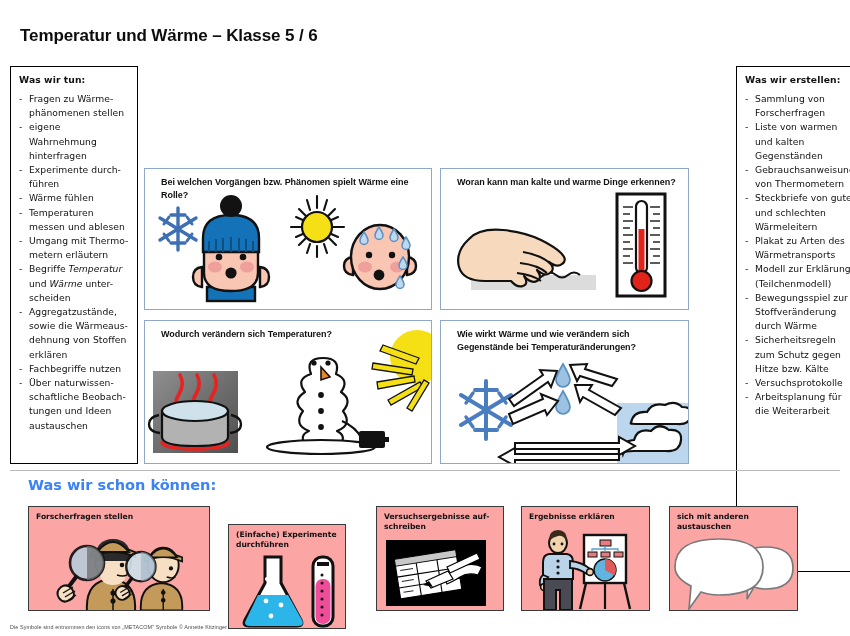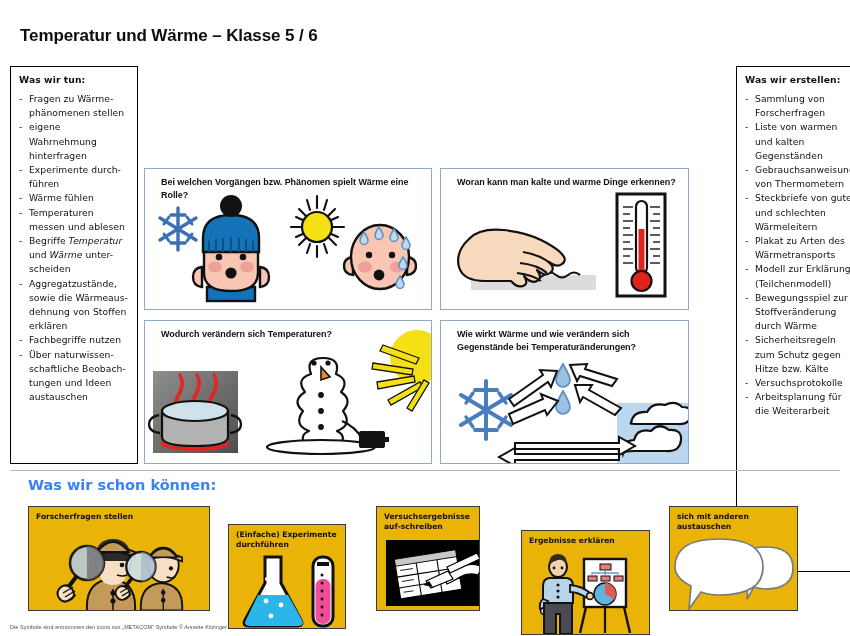--- a/index.html
+++ b/index.html
@@ -51,21 +51,21 @@
   .centerbox .art{position:absolute;left:0;right:0;bottom:0;top:22px;}
 
   
   .subtitle{
     position:absolute;left:28px;top:477px;
     font-family:"DejaVu Sans",sans-serif;
     font-size:14.5px;font-weight:bold;color:#3b82f6;
   }
   .divider{position:absolute;left:10px;top:470px;width:830px;height:1px;background:#b9b9b9;}
   .smallbox{
-    position:absolute;border:1px solid #3a3a3a;background:#eab308;
+    position:absolute;border:1px solid #3a3a3a;background:#fca5a5;
     box-sizing:border-box;overflow:hidden;
   }
   .smallbox .slabel{
     position:absolute;left:7px;top:5px;right:4px;
     font-family:"DejaVu Sans",sans-serif;
     font-size:7.6px;font-weight:bold;color:#111;line-height:10px;
   }
   .smallbox .sart{position:absolute;left:0;right:0;bottom:0;top:20px;}
 
   .footer{
@@ -84,20 +84,21 @@
   <div class="title">Temperatur und Wärme – Klasse 5 / 6</div>
 
   <div class="sidebox" style="left:10px;top:66px;width:128px;height:398px;">
     <div class="head">Was wir tun:</div>
     <ul>
       <li>Fragen zu Wärme-phänomenen stellen</li>
       <li>eigene Wahrnehmung hinterfragen</li>
       <li>Experimente durch-führen</li>
       <li>Wärme fühlen</li>
       <li>Temperaturen messen und ablesen</li>
+      <li>Umgang mit Thermo-metern erläutern</li>
       <li><span>Begriffe </span><i>Temperatur</i><span> und </span><i>Wärme</i><span> unter-scheiden</span></li>
       <li>Aggregatzustände, sowie die Wärmeaus-dehnung von Stoffen erklären</li>
       <li>Fachbegriffe nutzen</li>
       <li>Über naturwissen-schaftliche Beobach-tungen und Ideen austauschen</li>
     </ul>
   </div>
 
   <div class="sidebox" style="left:736px;top:66px;width:131px;height:506px;">
     <div class="head">Was wir erstellen:</div>
     <ul>
@@ -432,21 +433,21 @@
             <circle cx="93" cy="38" r="1.5"></circle>
               <circle cx="93" cy="46" r="1.5"></circle>
             <circle cx="93" cy="54" r="1.5"></circle>
               <circle cx="93" cy="62" r="1.5"></circle>
           </g>
         </g>
       </svg>
     </div>
   </div>
 
-  <div class="smallbox" style="left:376px;top:506px;width:104px;height:105px;">
+  <div class="smallbox" style="left:376px;top:506px;width:128px;height:105px;">
     <div class="slabel">Versuchsergebnisse auf-schreiben</div>
     <div class="sart" style="top:30px;">
       <svg width="118" height="75" viewBox="0 0 118 75">
         <g>
           <rect x="9" y="3" width="100" height="66" fill="#000"></rect>
           <g transform="rotate(-9 59 36)">
             <rect x="20" y="16" width="62" height="40" fill="#fff" stroke="#000" stroke-width="1.2"></rect>
             <rect x="20" y="16" width="62" height="7" fill="#c8c8c8" stroke="#000" stroke-width="1"></rect>
             <g stroke="#000" stroke-width="1.1">
               <line x1="41" y1="23" x2="41" y2="56"></line>
@@ -462,21 +463,21 @@
           </g>
           <path d="M66 38 q12 -8 22 -10 q11 -2 17 2 l-4 8 q-10 -3 -18 2 q-8 5 -13 7 z" fill="#fff" stroke="#000" stroke-width="1.3"></path>
           <path d="M49 44 l22 -10 l5 8 l-22 9 z" fill="#fff" stroke="#000" stroke-width="1.2"></path>
           <path d="M46 48 l6 -4 l4 6 z" fill="#000"></path>
           <path d="M70 30 l30 -14 l3 6 l-30 14 z" fill="#fff" stroke="#000" stroke-width="1.2"></path>
         </g>
       </svg>
     </div>
   </div>
 
-  <div class="smallbox" style="left:521px;top:506px;width:129px;height:105px;margin-top:24px;">
+  <div class="smallbox" style="left:521px;top:506px;width:129px;height:105px;">
     <div class="slabel">Ergebnisse erklären</div>
     <div class="sart" style="top:22px;">
       <svg width="129" height="83" viewBox="0 0 129 83">
         <g>
 
           <rect x="62" y="6" width="42" height="48" fill="#fff" stroke="#111" stroke-width="2.4"></rect>
           <g fill="#e87b7b" stroke="#111" stroke-width="1">
             <rect x="78" y="11" width="11" height="6"></rect>
             <rect x="66" y="23" width="9" height="5"></rect>
             <rect x="79" y="23" width="9" height="5"></rect>

